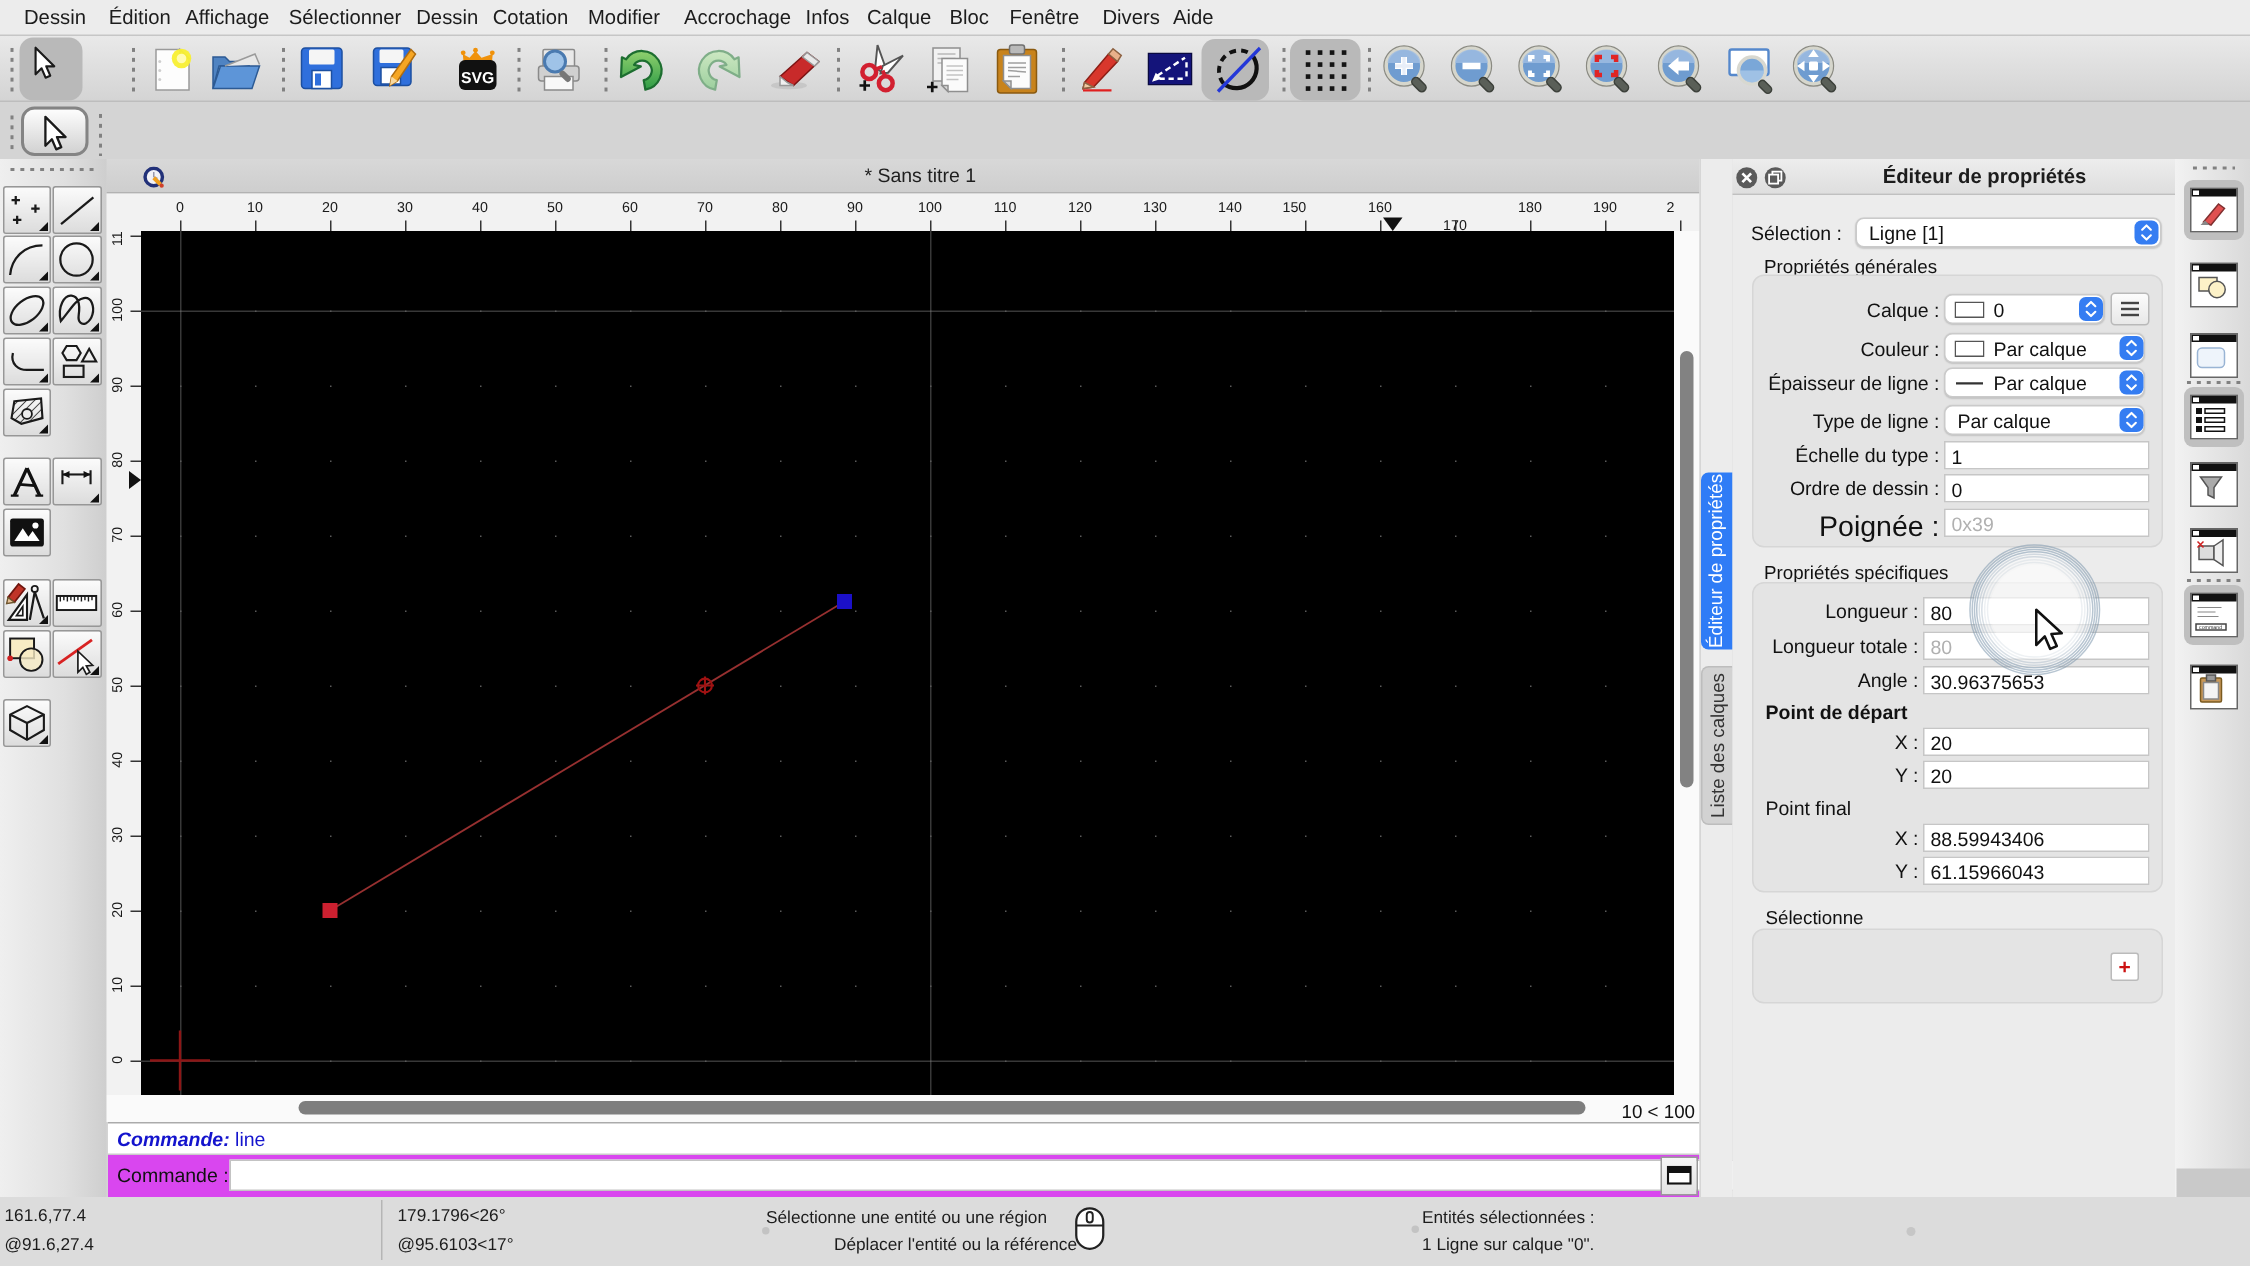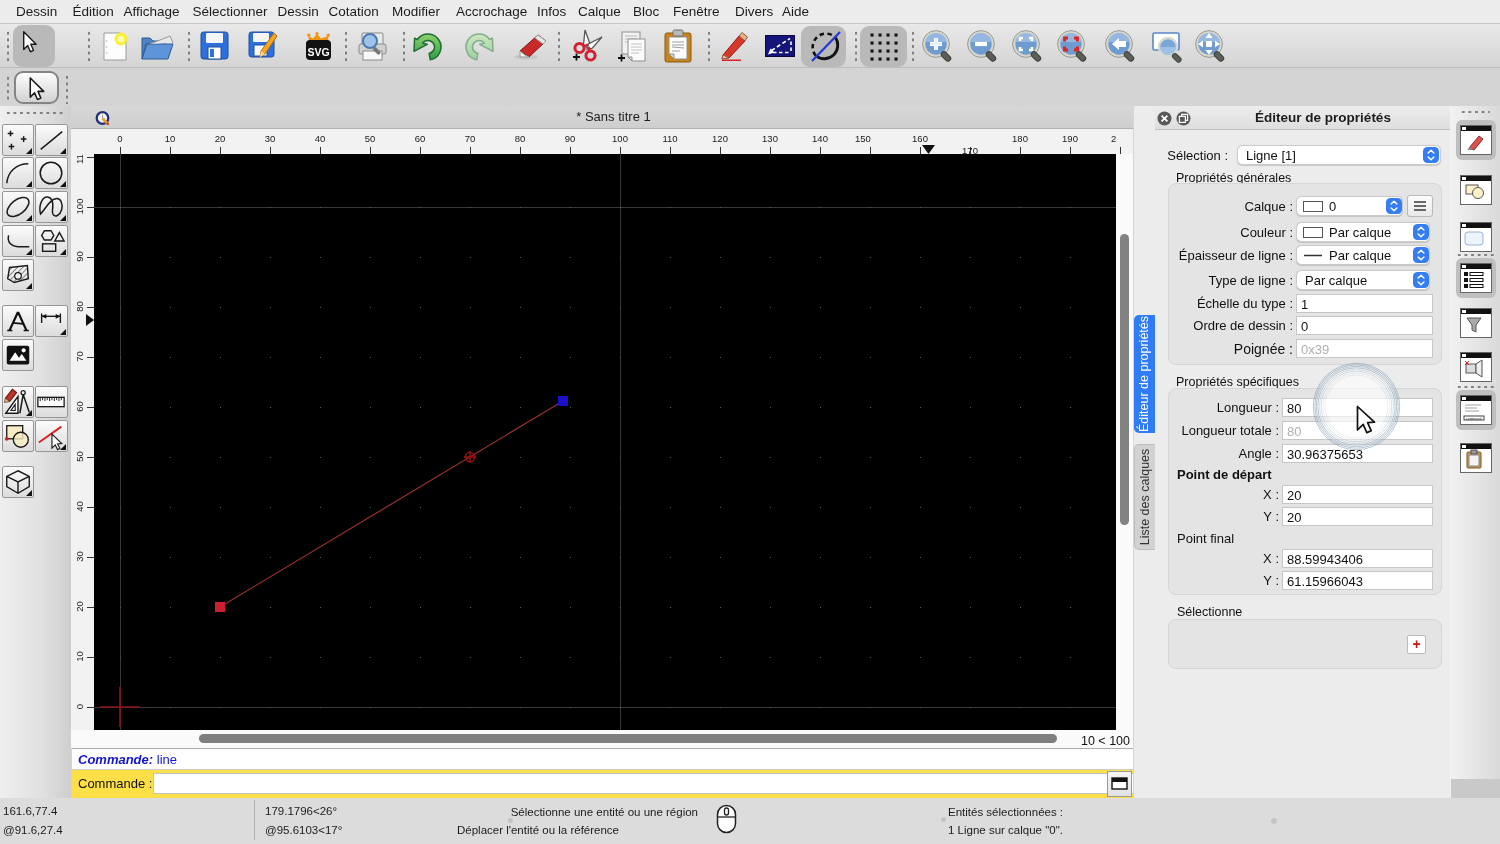--- a/index.html
+++ b/index.html
@@ -25,21 +25,21 @@
 .rlab{position:absolute;font-size:9.5px;color:#1a1a1a;}
 #canvas{left:94px;top:154px;width:1022px;height:576px;background:#000;}
 
 #vsb{left:1116px;top:154px;width:17px;height:576px;background:#fafafa;}
 #vsb .thumb{position:absolute;left:3.5px;top:80px;width:9px;height:291px;background:#828282;border-radius:5px;}
 #hsbrow{left:71px;top:730px;width:1062px;height:18px;background:#fafafa;}
 #hsbrow .thumb{position:absolute;left:128px;top:4px;width:858px;height:9px;background:#7e7e7e;border-radius:5px;}
 #hsbtext{left:1060px;top:734px;width:70px;text-align:right;font-size:12.5px;color:#111;}
 
 #cmdhist{left:72px;top:748px;width:1061px;height:22px;background:#fff;border-top:1px solid #ababab;border-bottom:1px solid #cbcbcb;font-size:13px;padding:3px 0 0 6px;color:#1414cd;}
-#cmdrow{left:72px;top:770px;width:1061px;height:28px;background:#fde047;}
+#cmdrow{left:72px;top:770px;width:1061px;height:28px;background:#d946ef;}
 #cmdrow .lbl{position:absolute;left:6px;top:6px;font-size:13px;color:#111;}
 #cmdrow input{position:absolute;left:81px;top:3px;width:1025px;height:21px;border:1px solid #c3c3c3;background:#fff;}
 #cmdbtn{position:absolute;left:1035px;top:1px;width:25px;height:26px;border:1px solid #9a9a9a;background:linear-gradient(180deg,#f6f6f6,#e2e2e2);}
 
 #tabstrip{left:1133px;top:106px;width:22px;height:692px;background:#ececec;border-left:1px solid #d6d6d6;}
 .vtab{position:absolute;width:21px;display:flex;align-items:center;justify-content:center;}
 .vtab span{transform:rotate(-90deg);white-space:nowrap;font-size:12.5px;}
 #panel{left:1155px;top:106px;width:295px;height:692px;background:#ececec;}
 #phead{left:1155px;top:106px;width:295px;height:24px;background:linear-gradient(180deg,#ededed,#dedede);border-bottom:1px solid #c0c0c0;}
 #ptitle{left:1155px;top:110px;width:336px;text-align:center;font-size:13.5px;font-weight:700;color:#1c1c1c;}
@@ -836,21 +836,21 @@
 <div class="plabel" style="left:1133px;top:273px;width:160px;font-size:13px">Type de ligne :</div>
 <div class="combo abs" style="left:1296px;top:270px;width:134px;height:20px;padding:1.5px 0 0 8px">Par calque</div>
 <div class="spin abs" style="left:1413px;top:272px;height:16px"></div>
 <svg class="abs" style="left:1413px;top:272px" width="16" height="16" viewBox="0 0 16 16">
     <path d="M5.1 6.1 L8 3.3 L10.9 6.1 M5.1 9.9 L8 12.7 L10.9 9.9" stroke="#fff" stroke-width="1.4" fill="none" stroke-linecap="round" stroke-linejoin="round"></path>
   </svg>
 <div class="plabel" style="left:1133px;top:296px;width:160px;font-size:13px">Échelle du type :</div>
 <div class="tfield abs" style="left:1296px;top:294px;width:137px;height:19px">1</div>
 <div class="plabel" style="left:1133px;top:318px;width:160px;font-size:13px">Ordre de dessin :</div>
 <div class="tfield abs" style="left:1296px;top:316px;width:137px;height:19px">0</div>
-<div class="plabel" style="left:1133px;top:341px;width:160px;font-size:14px">Poignée :</div>
+<div class="plabel" style="left:1133px;top:341px;width:160px;font-size:19px">Poignée :</div>
 <div class="tfield abs gray" style="left:1296px;top:339px;width:137px;height:19px">0x39</div>
 <div class="plabel" style="left:1176px;top:375px;text-align:left;font-size:12.5px">Propriétés spécifiques</div>
 <div class="gbox abs" style="top:388px;height:207px"></div>
 <div class="plabel" style="left:1119px;top:400px;width:160px;font-size:13px">Longueur :</div>
 <div class="tfield abs" style="left:1282px;top:398px;width:151px;height:19px">80</div>
 <div class="plabel" style="left:1119px;top:423px;width:160px;font-size:13px">Longueur totale :</div>
 <div class="tfield abs gray" style="left:1282px;top:421px;width:151px;height:19px">80</div>
 <div class="plabel" style="left:1119px;top:446px;width:160px;font-size:13px">Angle :</div>
 <div class="tfield abs" style="left:1282px;top:444px;width:151px;height:19px">30.96375653</div>
 <div class="plabel" style="left:1177px;top:467px;text-align:left;font-weight:700;font-size:13px">Point de départ</div>
@@ -973,21 +973,21 @@
   </div>
 <div class="abs" style="left:1451px;top:779px;width:49px;height:19px;background:#c9c9c9"></div>
 <div id="status" class="abs">
 <div style="left:3px;top:7px">161.6,77.4</div>
     <div style="left:3px;top:26px">@91.6,27.4</div>
 <div style="left:254px;top:2px;width:1px;height:40px;background:#b5b5b5"></div>
 <div style="left:265px;top:7px">179.1796&lt;26°</div>
     <div style="left:265px;top:26px">@95.6103&lt;17°</div>
 <div style="left:508px;top:20px;width:5px;height:5px;border-radius:3px;background:#c3c3c3"></div>
 <div style="left:418px;top:8px;width:280px;text-align:right">Sélectionne une entité ou une région</div>
-<div style="left:398px;top:26px;width:280px;text-align:center">Déplacer l'entité ou la référence</div>
+<div style="left:438px;top:26px;width:280px;text-align:right">Déplacer l'entité ou la référence</div>
 <div style="left:941px;top:19px;width:5px;height:5px;border-radius:3px;background:#c3c3c3"></div>
 <div style="left:948px;top:8px">Entités sélectionnées :</div>
 <div style="left:948px;top:26px">1 Ligne sur calque "0".</div>
 <div style="left:1271px;top:20px;width:6px;height:6px;border-radius:3px;background:#c6c6c6"></div>
 </div>
 <svg class="abs" style="left:716px;top:804px" width="21" height="30" viewBox="0 0 21 30">
     <rect x="1.5" y="1.5" width="18" height="27" rx="9" fill="#fff" stroke="#222" stroke-width="1.5"></rect>
 <line x1="1.5" y1="13" x2="19.5" y2="13" stroke="#222" stroke-width="1.3"></line>
 <rect x="8.5" y="4" width="4" height="7" rx="2" fill="#fff" stroke="#222" stroke-width="1.3"></rect>
   </svg>

